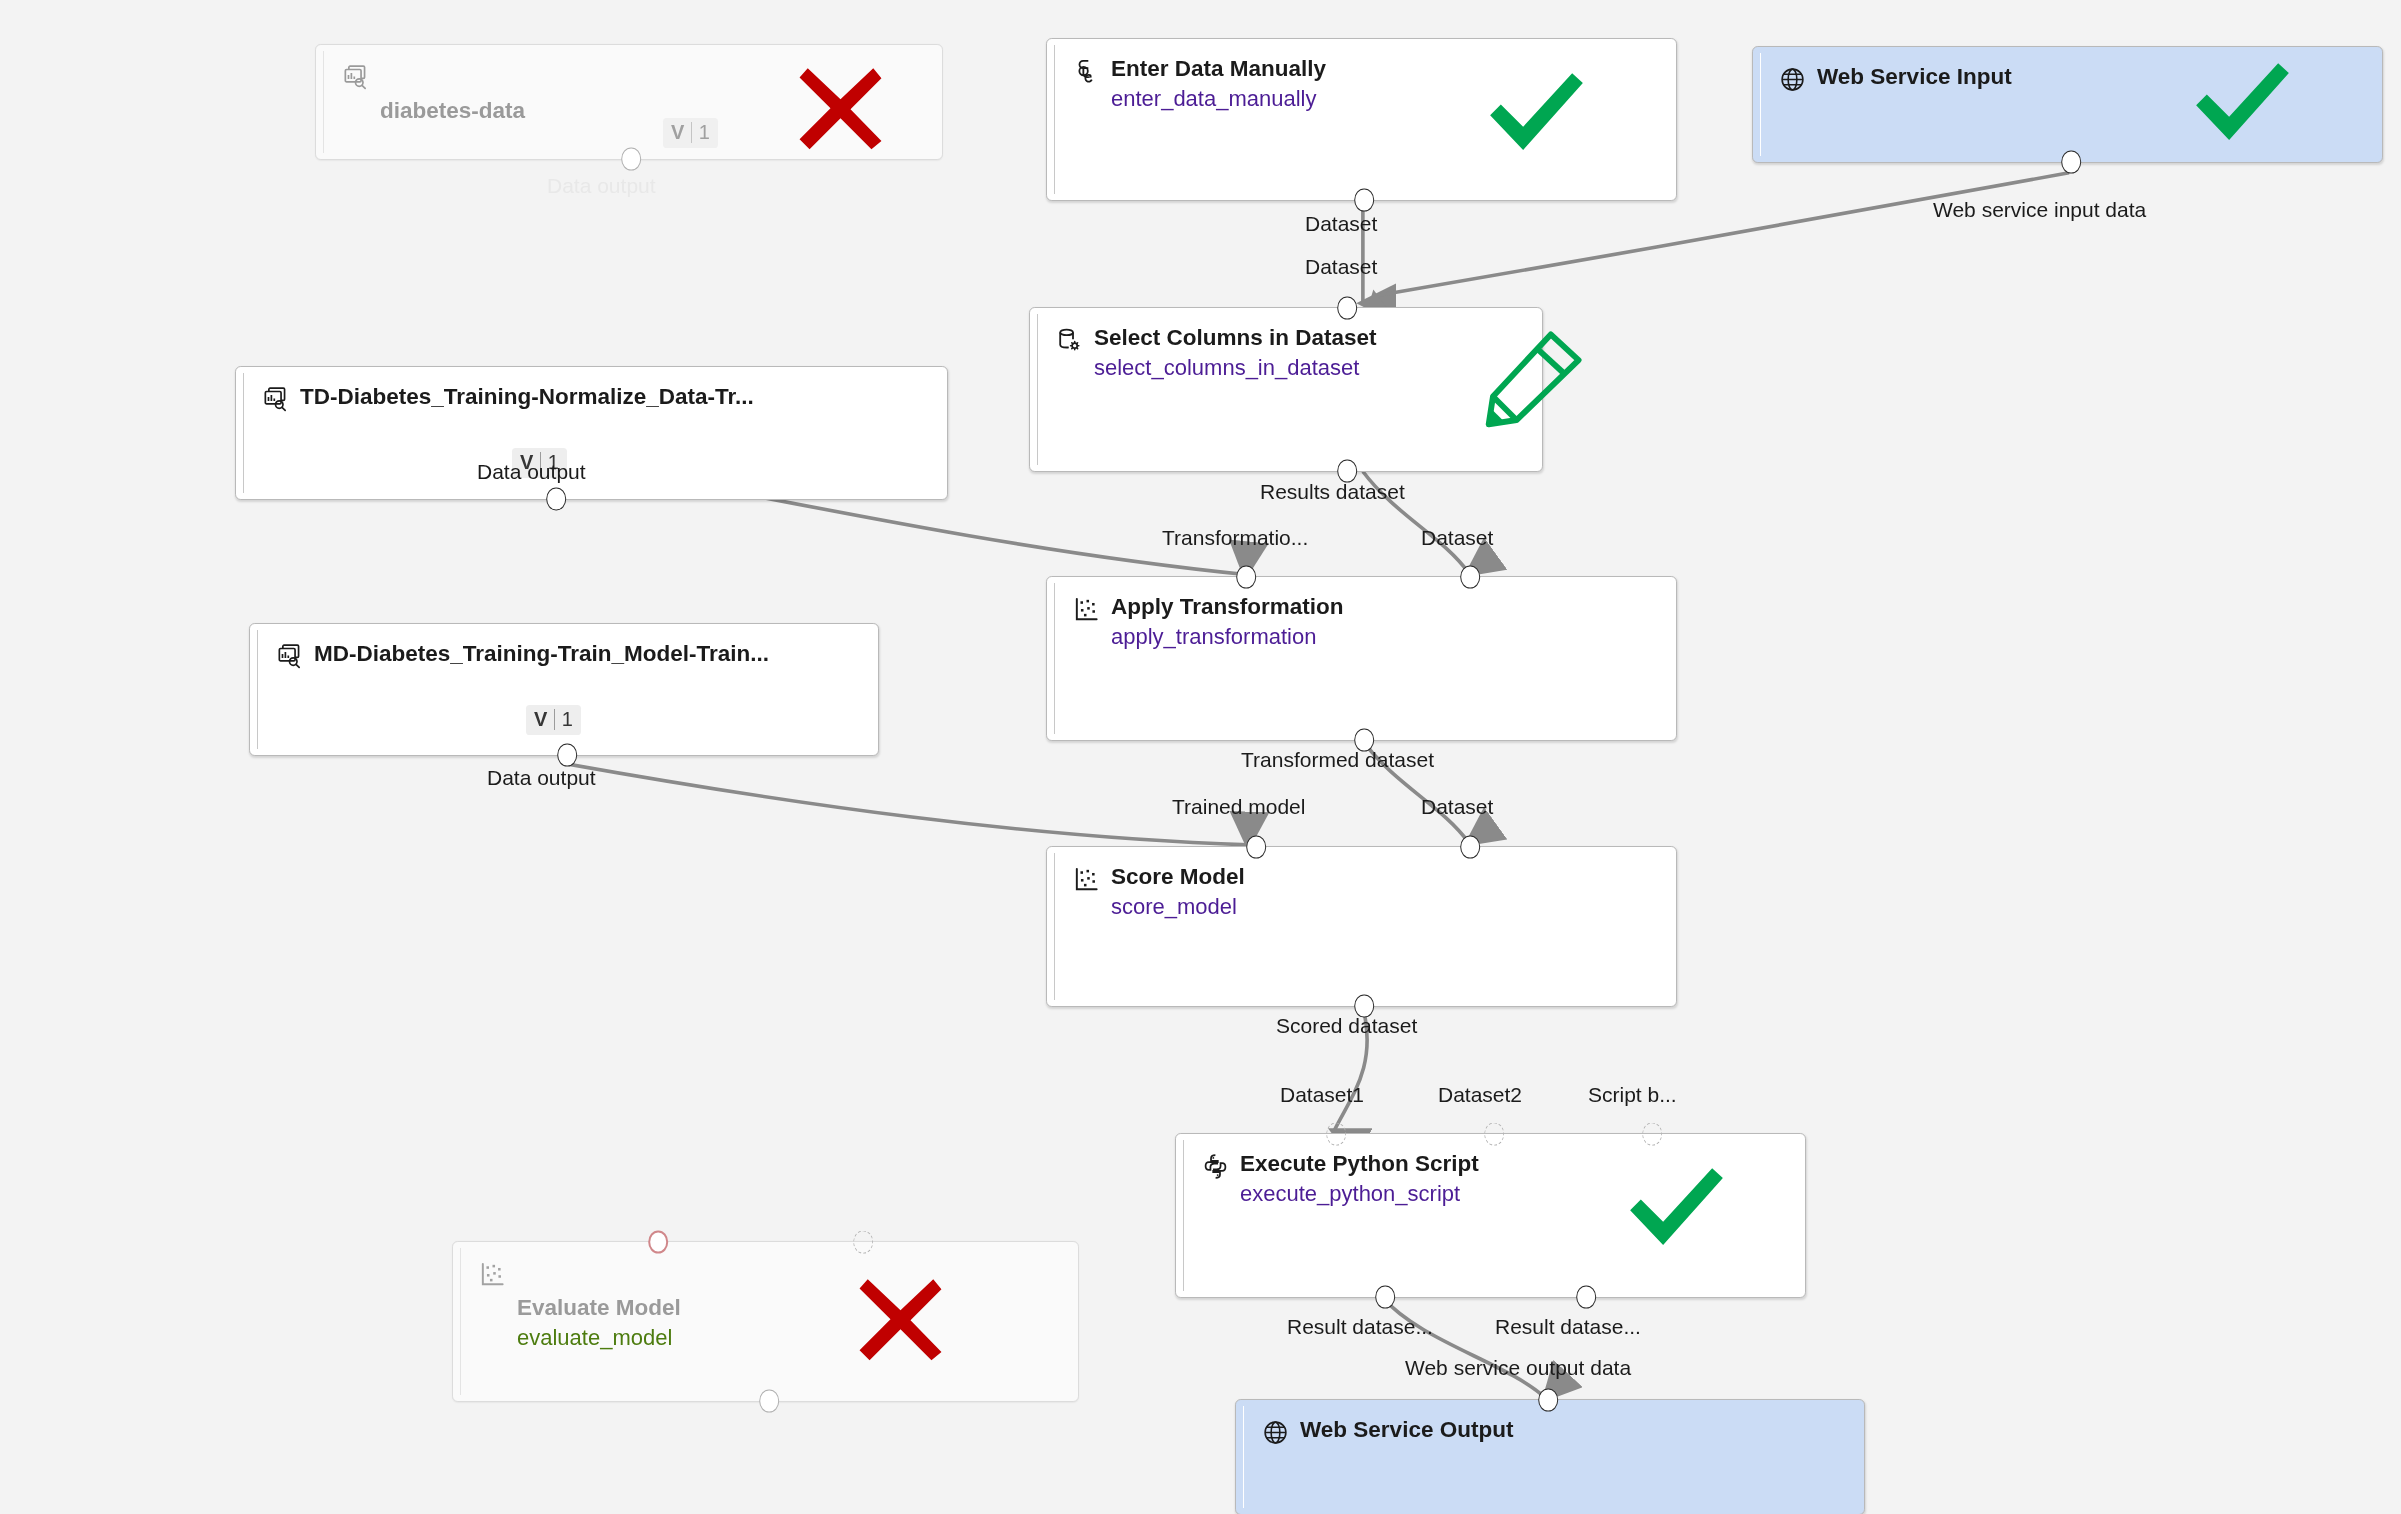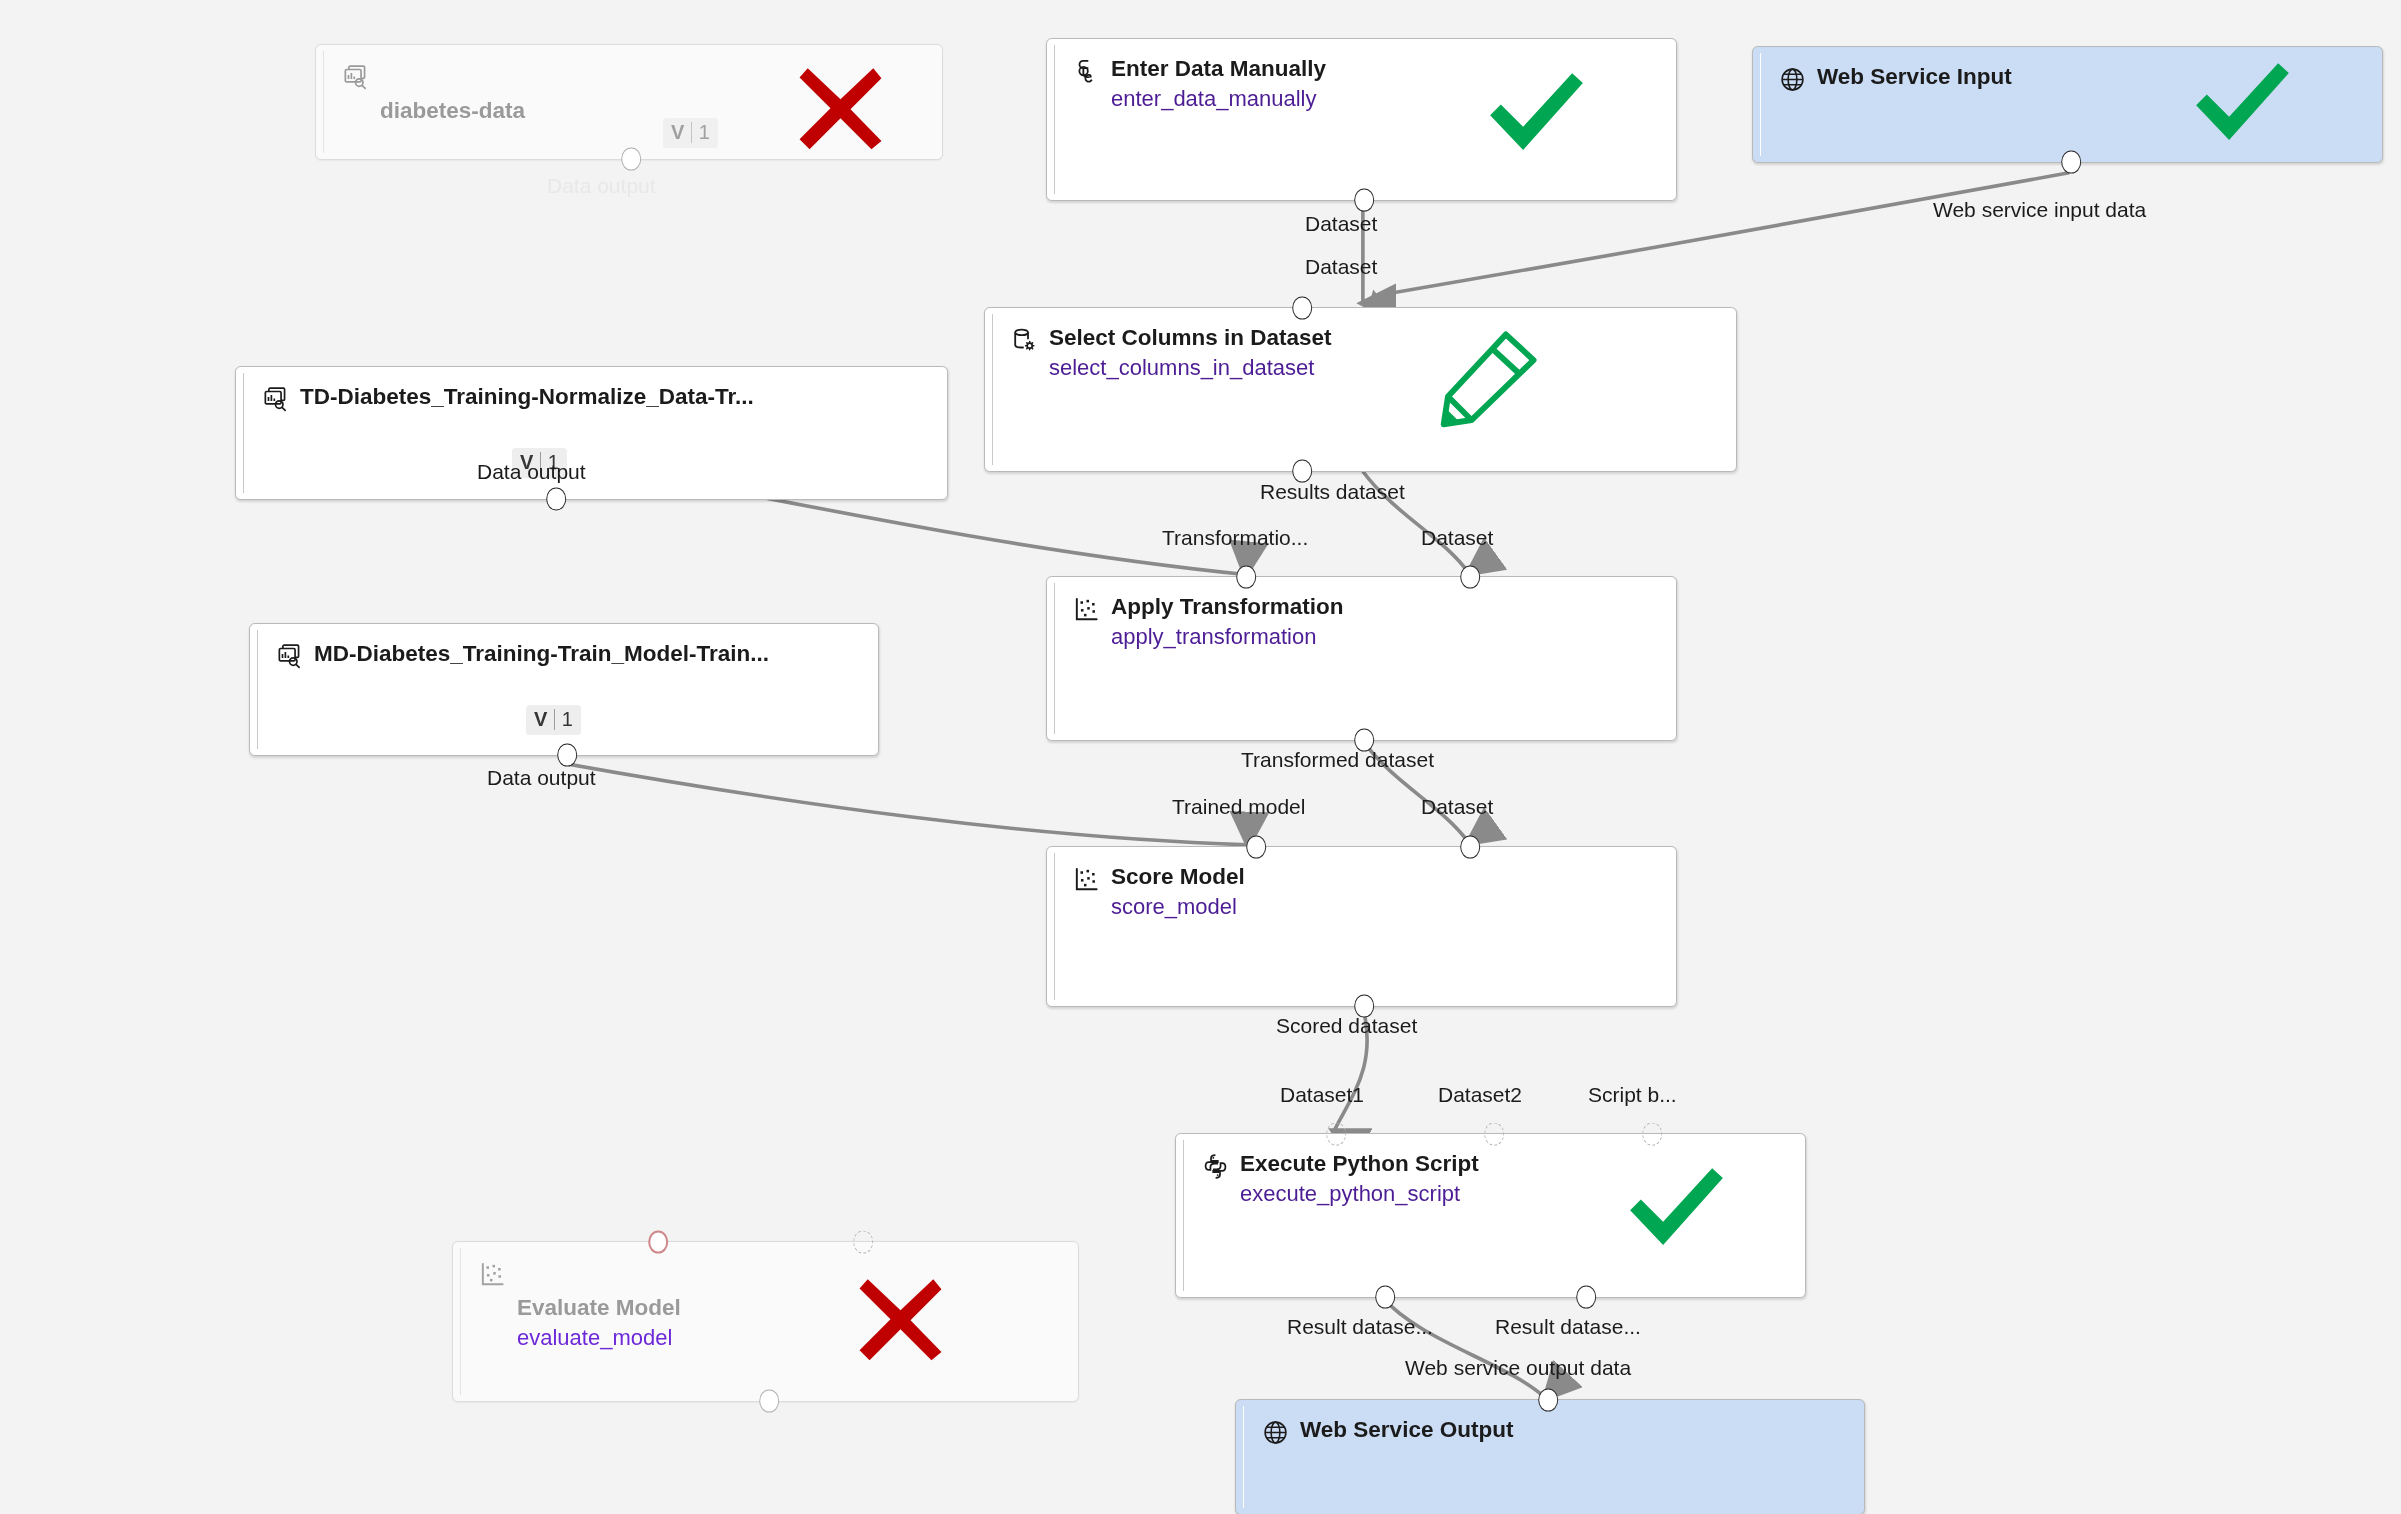--- a/index.html
+++ b/index.html
@@ -68,21 +68,21 @@
   }
   .node-sub {
     font-size: 22px;
     font-weight: normal;
     color: #4c1d95;
     line-height: 1.3;
     margin-top: 2.9px;
     white-space: nowrap;
   }
   .node.faded .node-title { color: #9a9a9a; margin-top: 36px; }
-  .node.faded .node-sub   { color: #6d28d9; }
+  .node.faded .node-sub   { color: #4d7c0f; }
 
   
   .version-badge {
     position: absolute;
     display: inline-flex;
     align-items: center;
     background: #eeeeee;
     border-radius: 3.6px;
     padding: 2.2px 8px 3.6px 8px;
     height: 30px;
@@ -270,21 +270,21 @@
     </div>
     <div class="version-badge" style="left:276px; top:81px;">
       <span class="v">V</span>
       <span class="divider"></span>
       <span class="num">1</span>
     </div>
     <div class="port" style="left:320px; top:100%;"></div>
   </div>
   <span class="elabel" style="left:477px; top:460px;">Data output</span>
 
-  <div class="node" style="left:984px; top:307px; width:753px; height:165px;">
+  <div class="node" style="left:1029px; top:307px; width:514px; height:165px;">
     <div class="accent"></div>
     <div class="node-body">
       <span class="node-icon">
         <svg viewBox="0 0 24 24">
           <g fill="none" stroke="#1b1b1b" stroke-width="1.5">
             <ellipse cx="9.6" cy="5.3" rx="5.3" ry="2.3"></ellipse>
             <path d="M4.3 5.3 v10.2 c0 1.3 2.4 2.3 5.3 2.3 c0.6 0 1.2 -0.05 1.8 -0.13"></path>
             <path d="M14.9 5.3 v5.6"></path>
           </g>
           <g fill="none" stroke="#1b1b1b" stroke-width="1.3">

